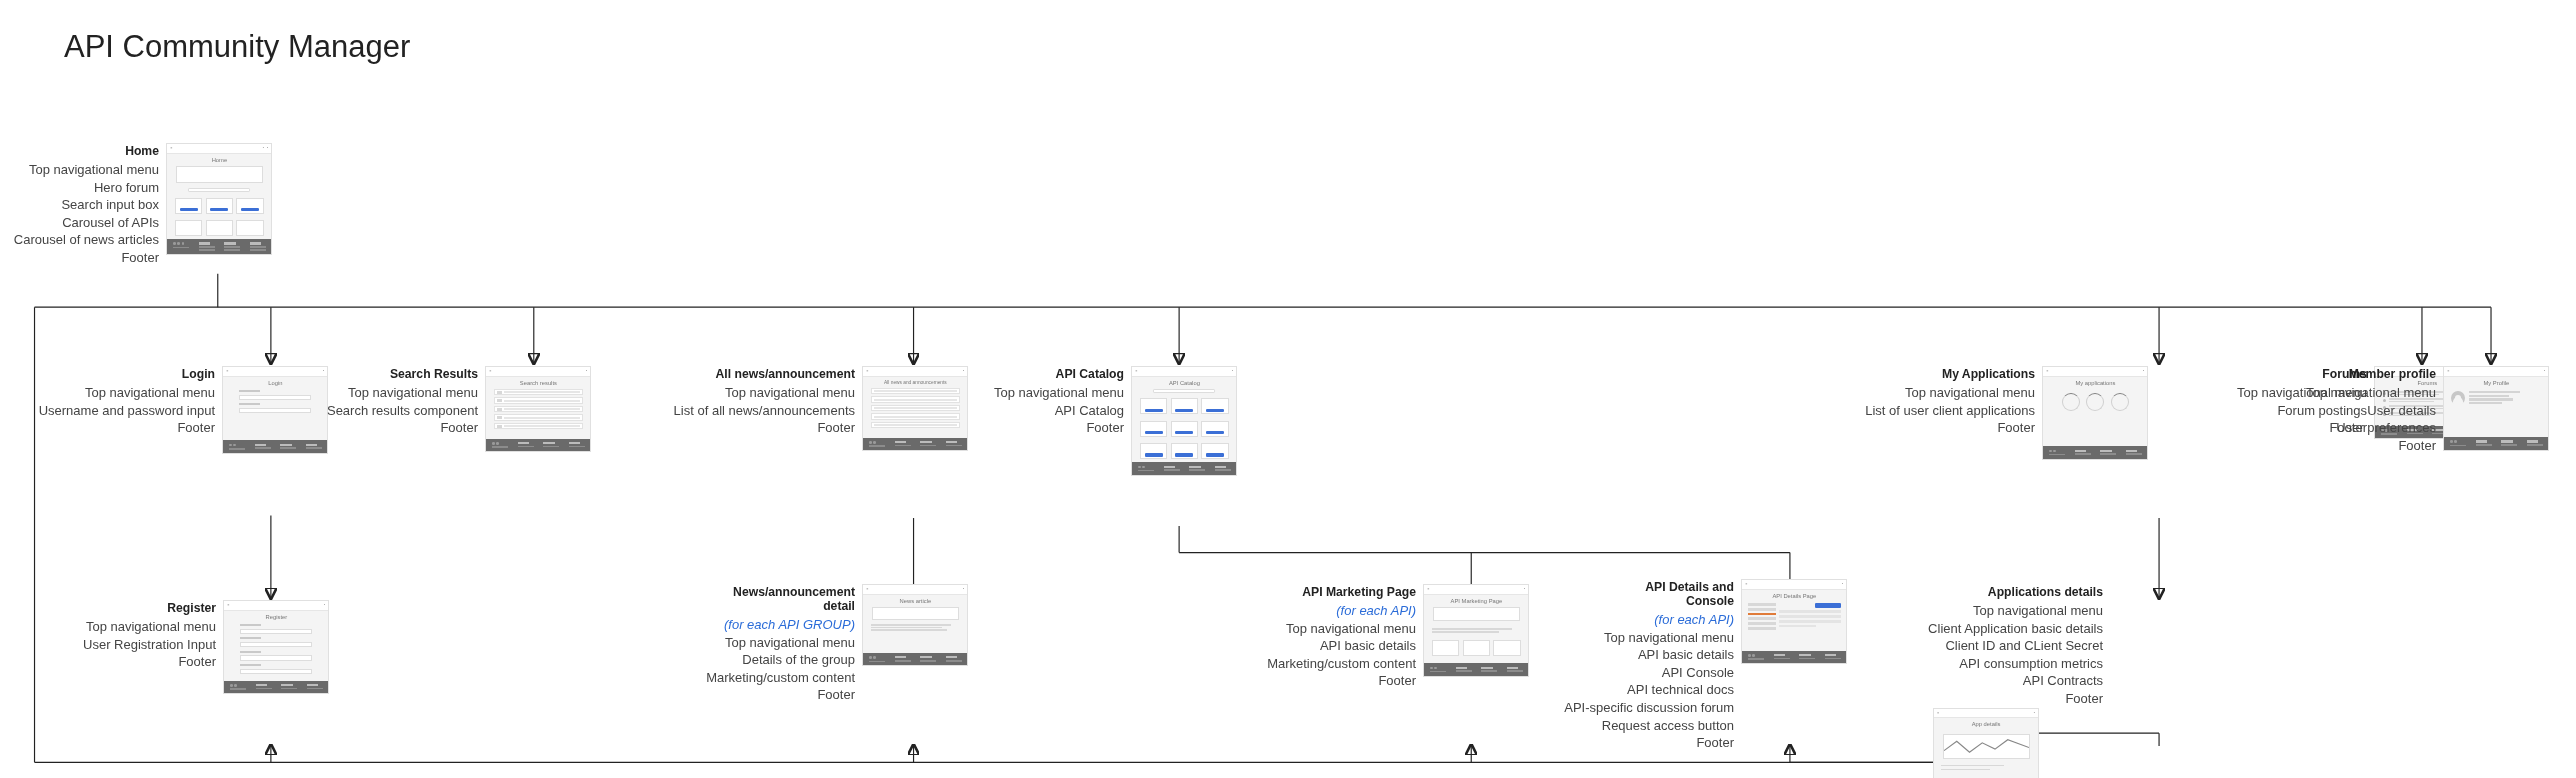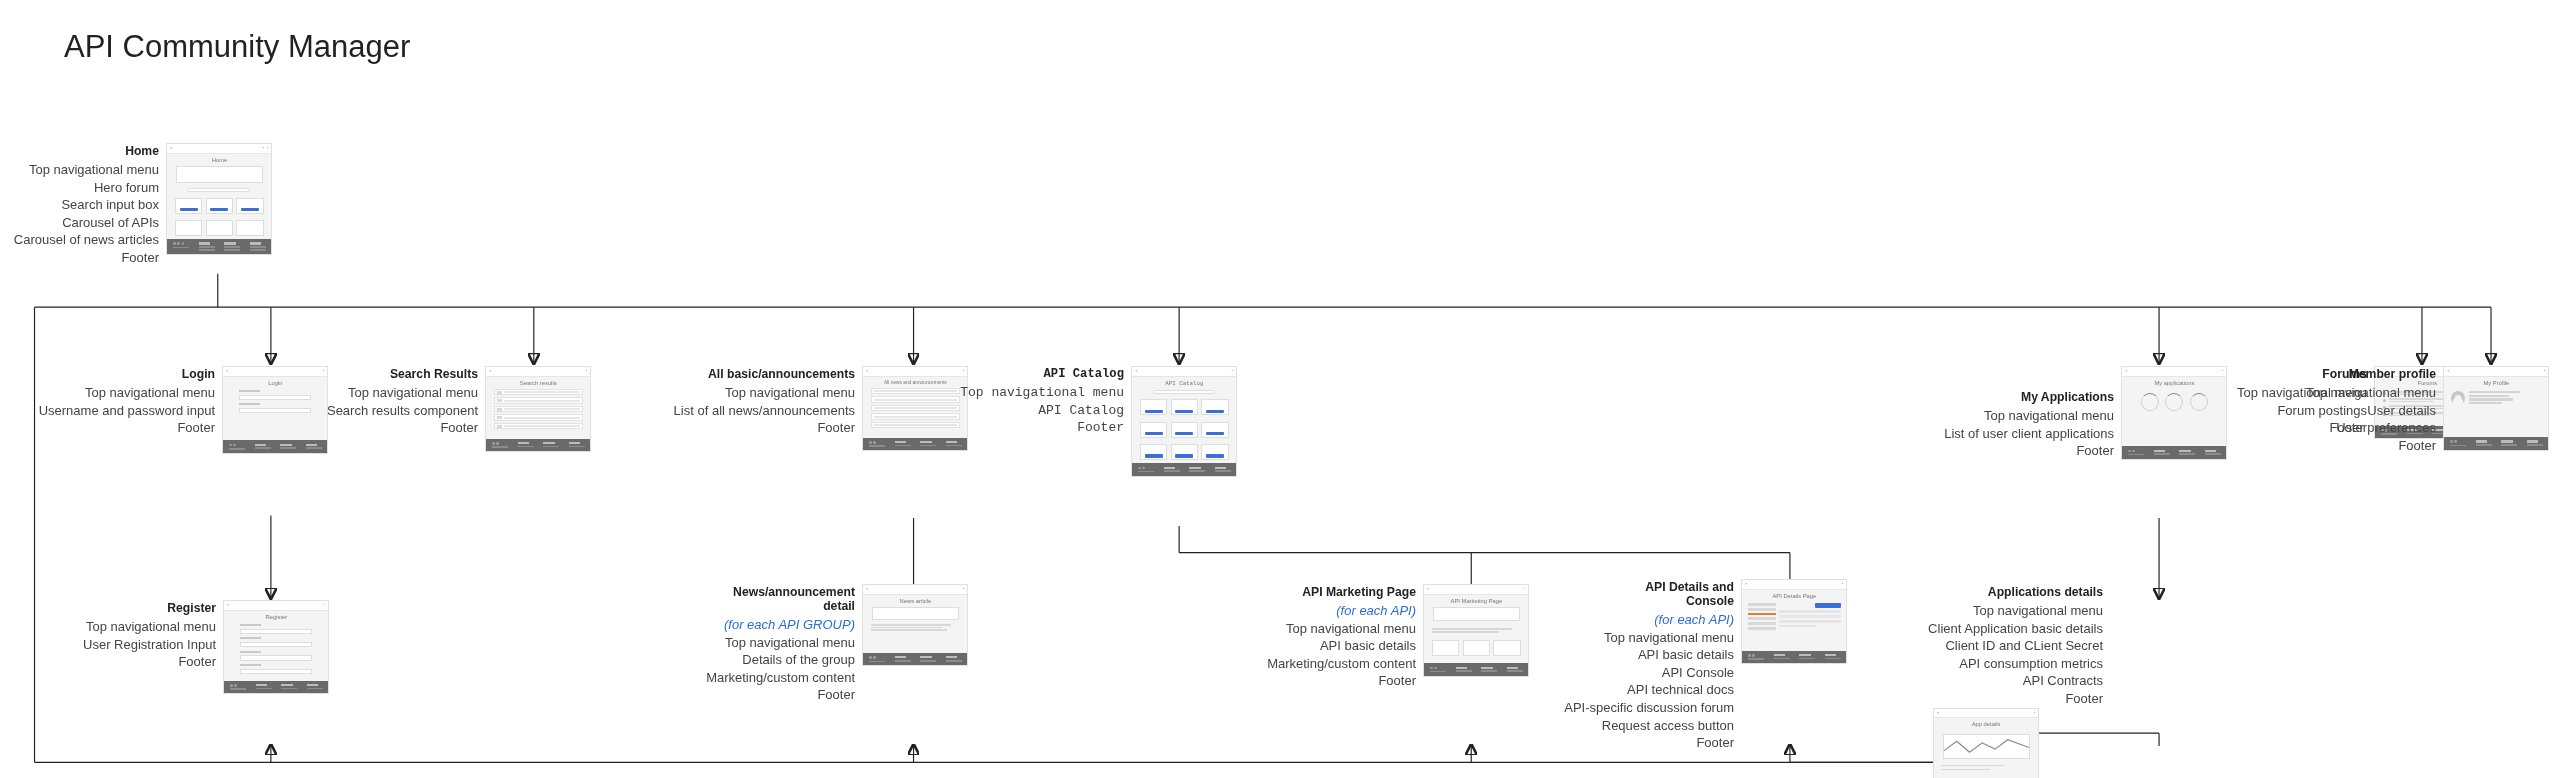--- a/index.html
+++ b/index.html
@@ -475,21 +475,21 @@
       <div class="col">
           <div class="h"></div>
           <div class="l"></div>
         </div>
     </div>
   </div>
 </div>
 
 <div class="node" style="left:685px; top:366px;">
   <div class="labels" style="width:170px;">
-    <div class="heading">All basic/announcements</div>
+    <div class="heading">All news/announcement</div>
     <div class="sub">Top navigational menu</div>
     <div class="sub">List of all news/announcements</div>
     <div class="sub">Footer</div>
   </div>
   <div class="wf">
     <div class="topbar">
         <span>≡</span>
         <span class="sp"></span>
         <span>•</span>
       </div>
@@ -529,21 +529,21 @@
           <div class="l"></div>
         </div>
       <div class="col">
           <div class="h"></div>
           <div class="l"></div>
         </div>
     </div>
   </div>
 </div>
 
-<div class="node" style="left:1020px; top:366px;font-family:Liberation Mono, monospace;">
+<div class="node" style="left:1020px; top:366px;">
   <div class="labels" style="width:104px;">
     <div class="heading">API Catalog</div>
     <div class="sub">Top navigational menu</div>
     <div class="sub">API Catalog</div>
     <div class="sub">Footer</div>
   </div>
   <div class="wf">
     <div class="topbar">
         <span>≡</span>
         <span class="sp"></span>
@@ -601,21 +601,21 @@
           <div class="l"></div>
         </div>
       <div class="col">
           <div class="h"></div>
           <div class="l"></div>
         </div>
     </div>
   </div>
 </div>
 
-<div class="node" style="left:1965px; top:366px;align-items:flex-end;">
+<div class="node" style="left:1886px; top:366px;">
   <div class="labels" style="width:149px;">
     <div class="heading">My Applications</div>
     <div class="sub">Top navigational menu</div>
     <div class="sub">List of user client applications</div>
     <div class="sub">Footer</div>
   </div>
   <div class="wf">
     <div class="topbar">
         <span>≡</span>
         <span class="sp"></span>

